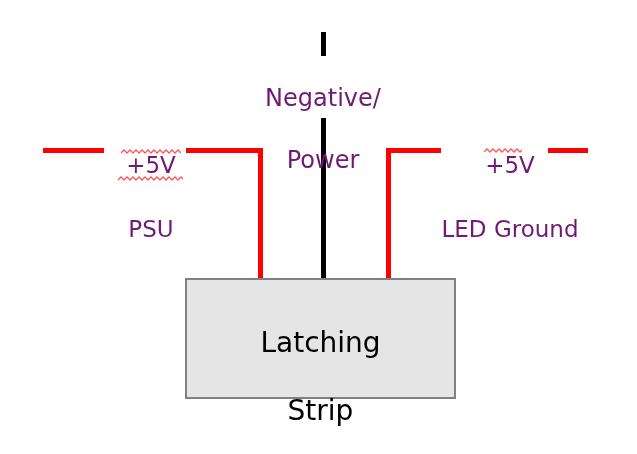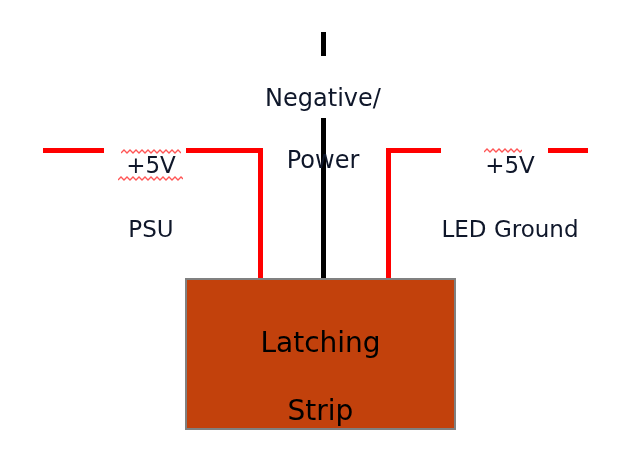--- a/index.html
+++ b/index.html
@@ -28,41 +28,41 @@
   }
   .wire-red { background: #ff0000; }
   .wire-black { background: #000000; }
 
   
   #switch-box {
     position: absolute;
     left: 185px;
     top: 278px;
     width: 271px;
-    height: 152px;
+    height: 121px;
     border: 2px solid #808080;
-    background: #c2410c;
+    background: #e5e5e5;
     box-sizing: border-box;
   }
   #switch-box-label {
     position: absolute;
     left: 0;
     top: 12px;
     width: 100%;
     text-align: center;
     font-size: 28px;
     line-height: 34px;
     color: #000000;
     white-space: pre-line;
   }
 
   
   .label {
     position: absolute;
-    color: #0f172a;
+    color: #701a75;
     text-align: center;
     white-space: pre-line;
   }
   #label-ground {
     left: 233px;
     top: 52px;
     width: 180px;
     font-size: 24px;
     line-height: 31px;
   }

